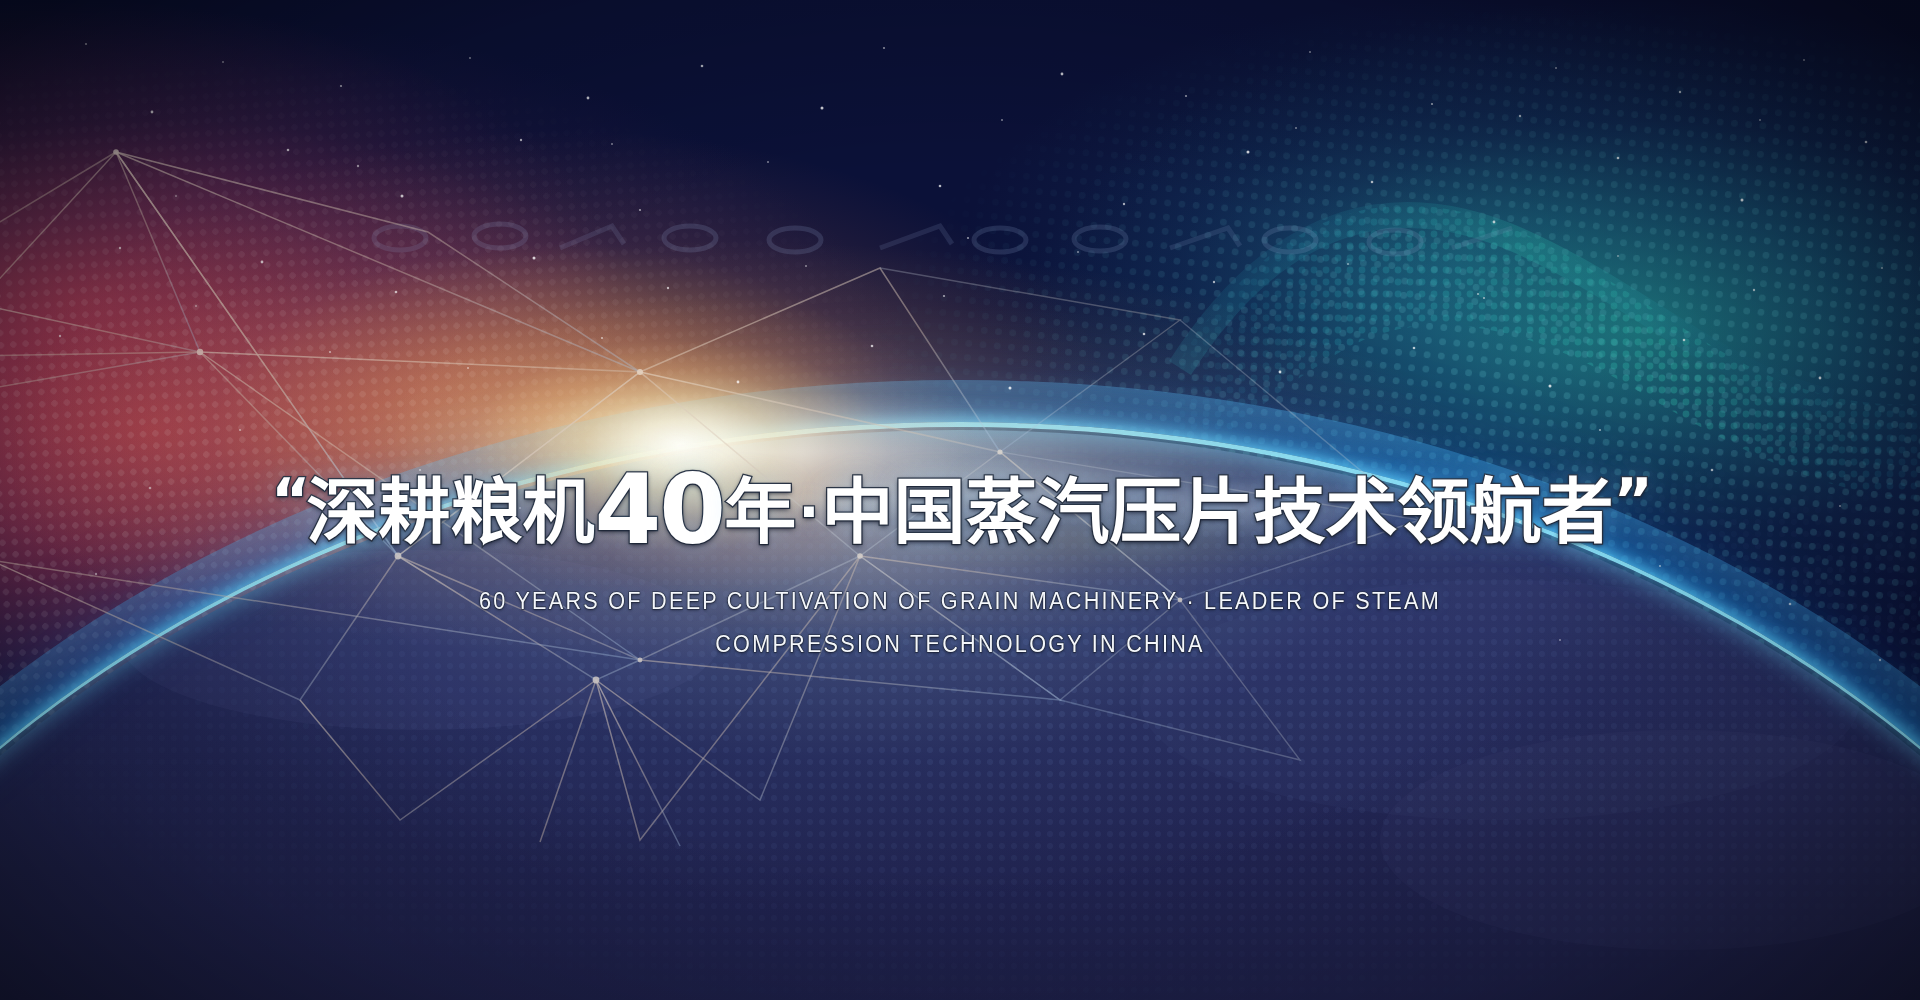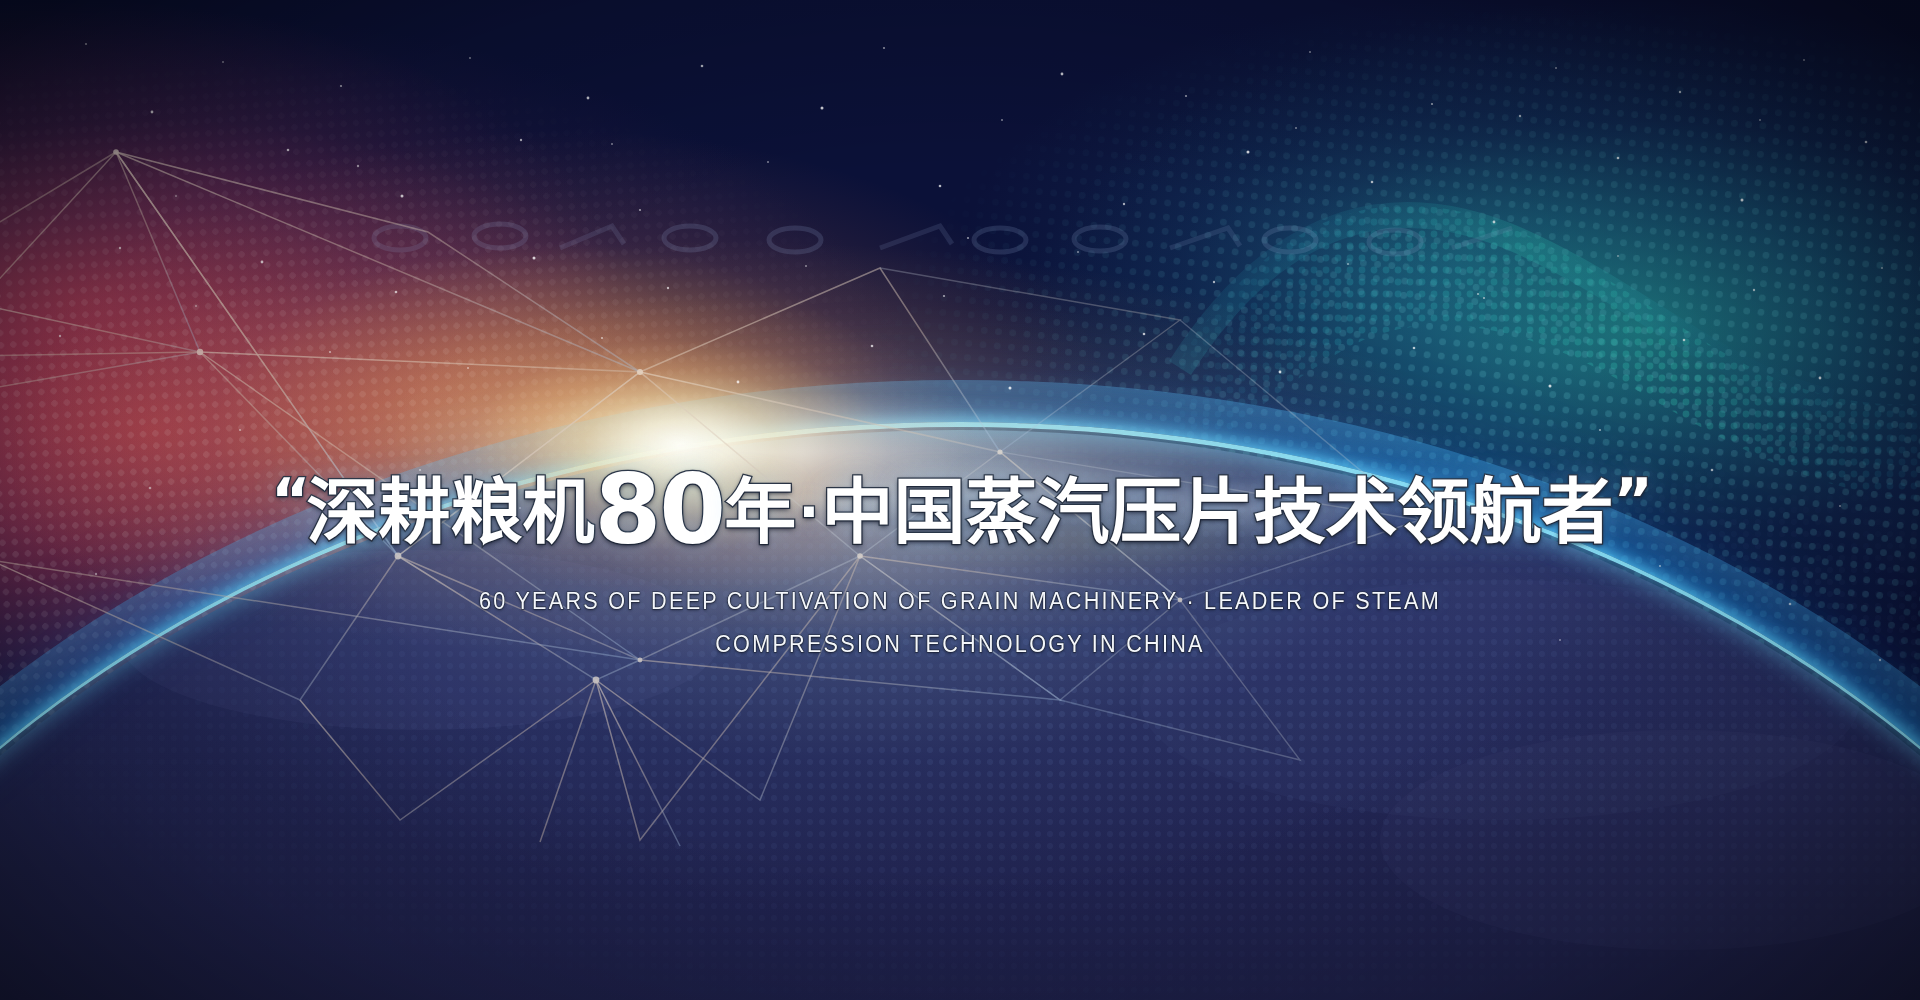--- a/index.html
+++ b/index.html
@@ -505,19 +505,19 @@
       <circle cx="596" cy="680" r="3.4"></circle>
       <circle cx="640" cy="660" r="2.4"></circle>
       <circle cx="1000" cy="452" r="2.6"></circle>
       <circle cx="1180" cy="600" r="2.4"></circle>
     </g>
   </svg>
 
   <div class="layer" id="vignette"></div>
 
   <div id="text-block">
-    <div id="headline"><span class="quote">“</span><span>深耕粮机</span><span class="num">80</span><span>年</span><span class="dot">·</span><span>中国蒸汽压片技术领航者</span><span class="quote">”</span></div>
+    <div id="headline"><span class="quote">“</span><span>深耕粮机</span><span class="num">40</span><span>年</span><span class="dot">·</span><span>中国蒸汽压片技术领航者</span><span class="quote">”</span></div>
 
     <div class="subline" id="subline-1">60 YEARS OF DEEP CULTIVATION OF GRAIN MACHINERY · LEADER OF STEAM</div>
     <div class="subline" id="subline-2">COMPRESSION TECHNOLOGY IN CHINA</div>
   </div>
 
 </div>
 
 </body></html>

